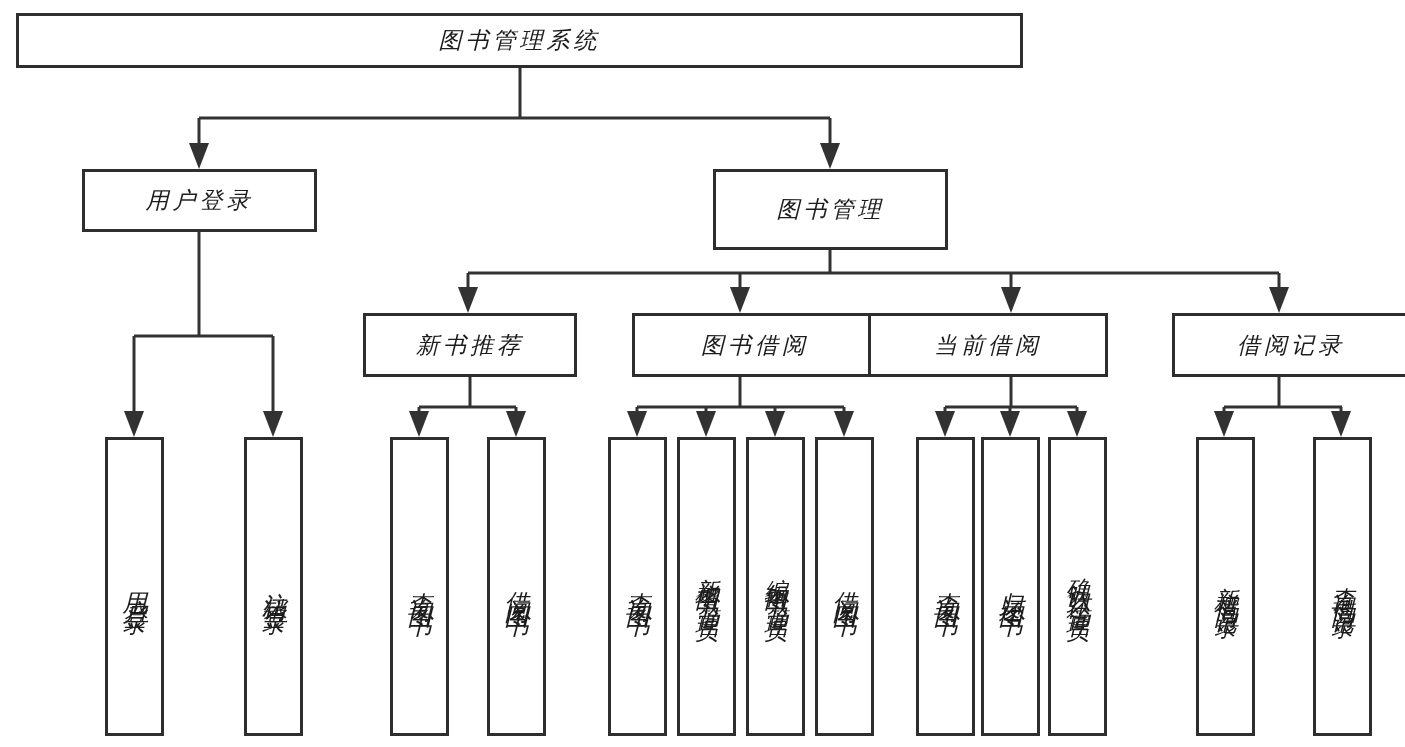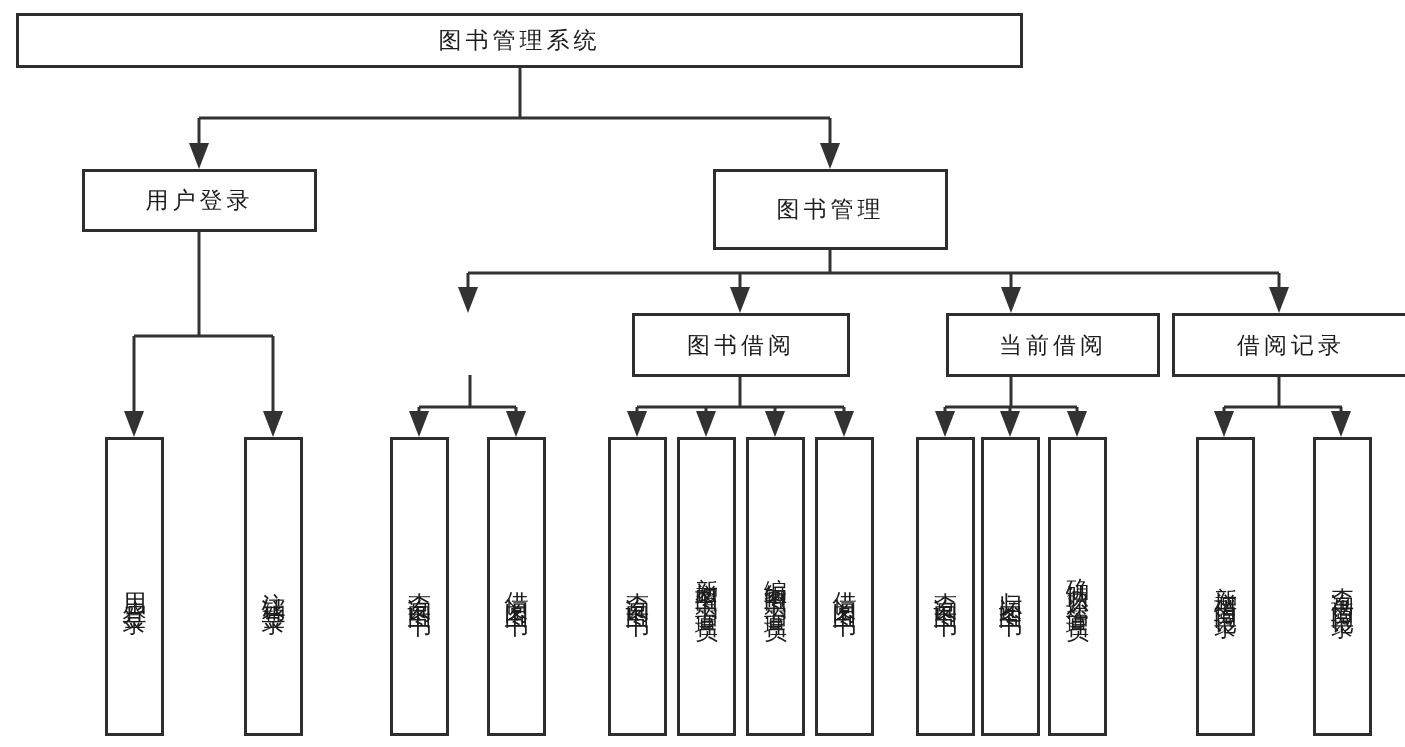--- a/index.html
+++ b/index.html
@@ -3,20 +3,21 @@
 <meta charset="utf-8">
 <title>图书管理系统</title>
 <style>
   html,body{margin:0;padding:0;background:#ffffff;}
   #stage{
     position:relative;
     width:1405px;height:747px;
     background:#ffffff;
     overflow:hidden;
     font-family:"Liberation Sans","DejaVu Sans",sans-serif;
+    font-style:italic;
   }
   #connectors{position:absolute;left:0;top:0;}
   .box{
     position:absolute;
     background:#ffffff;
     border:3px solid #2e2e2e;
     box-sizing:border-box;
     display:flex;
     align-items:center;
     justify-content:center;
@@ -101,22 +102,23 @@
       <polygon points="1067,411 1087,411 1077,437" fill="#323232"></polygon>
       <polygon points="1214,411 1234,411 1224,437" fill="#323232"></polygon>
       <polygon points="1331,411 1351,411 1341,437" fill="#323232"></polygon>
     </svg>
 
   <div class="box h" style="left:16px;top:13px;width:1007px;height:55px">图书管理系统</div>
 
   <div class="box h" style="left:82px;top:169px;width:235px;height:63px">用户登录</div>
   <div class="box h" style="left:713px;top:169px;width:235px;height:81px">图书管理</div>
 
-  <div class="box h" style="left:632px;top:313px;width:218px;height:64px">图书借阅</div>
-  <div class="box h" style="left:946px;top:313px;width:214px;height:64px">当前借阅</div>
+  <div class="box h" style="left:363px;top:313px;width:214px;height:64px">新书推荐</div>
+  <div class="box h" style="left:632px;top:313px;width:246px;height:64px">图书借阅</div>
+  <div class="box h" style="left:868px;top:313px;width:240px;height:64px">当前借阅</div>
   <div class="box h" style="left:1172px;top:313px;width:238px;height:64px">借阅记录</div>
 
   <div class="box v" style="left:105px;top:437px;width:59px;height:299px">用户登录</div>
   <div class="box v" style="left:244px;top:437px;width:59px;height:299px">注销登录</div>
 
   <div class="box v" style="left:390px;top:437px;width:59px;height:299px">查询图书</div>
   <div class="box v" style="left:487px;top:437px;width:59px;height:299px">借阅图书</div>
 
   <div class="box v" style="left:608px;top:437px;width:59px;height:299px">查询图书</div>
   <div class="box v long" style="left:677px;top:437px;width:59px;height:299px">新增图书（管理员）</div>

